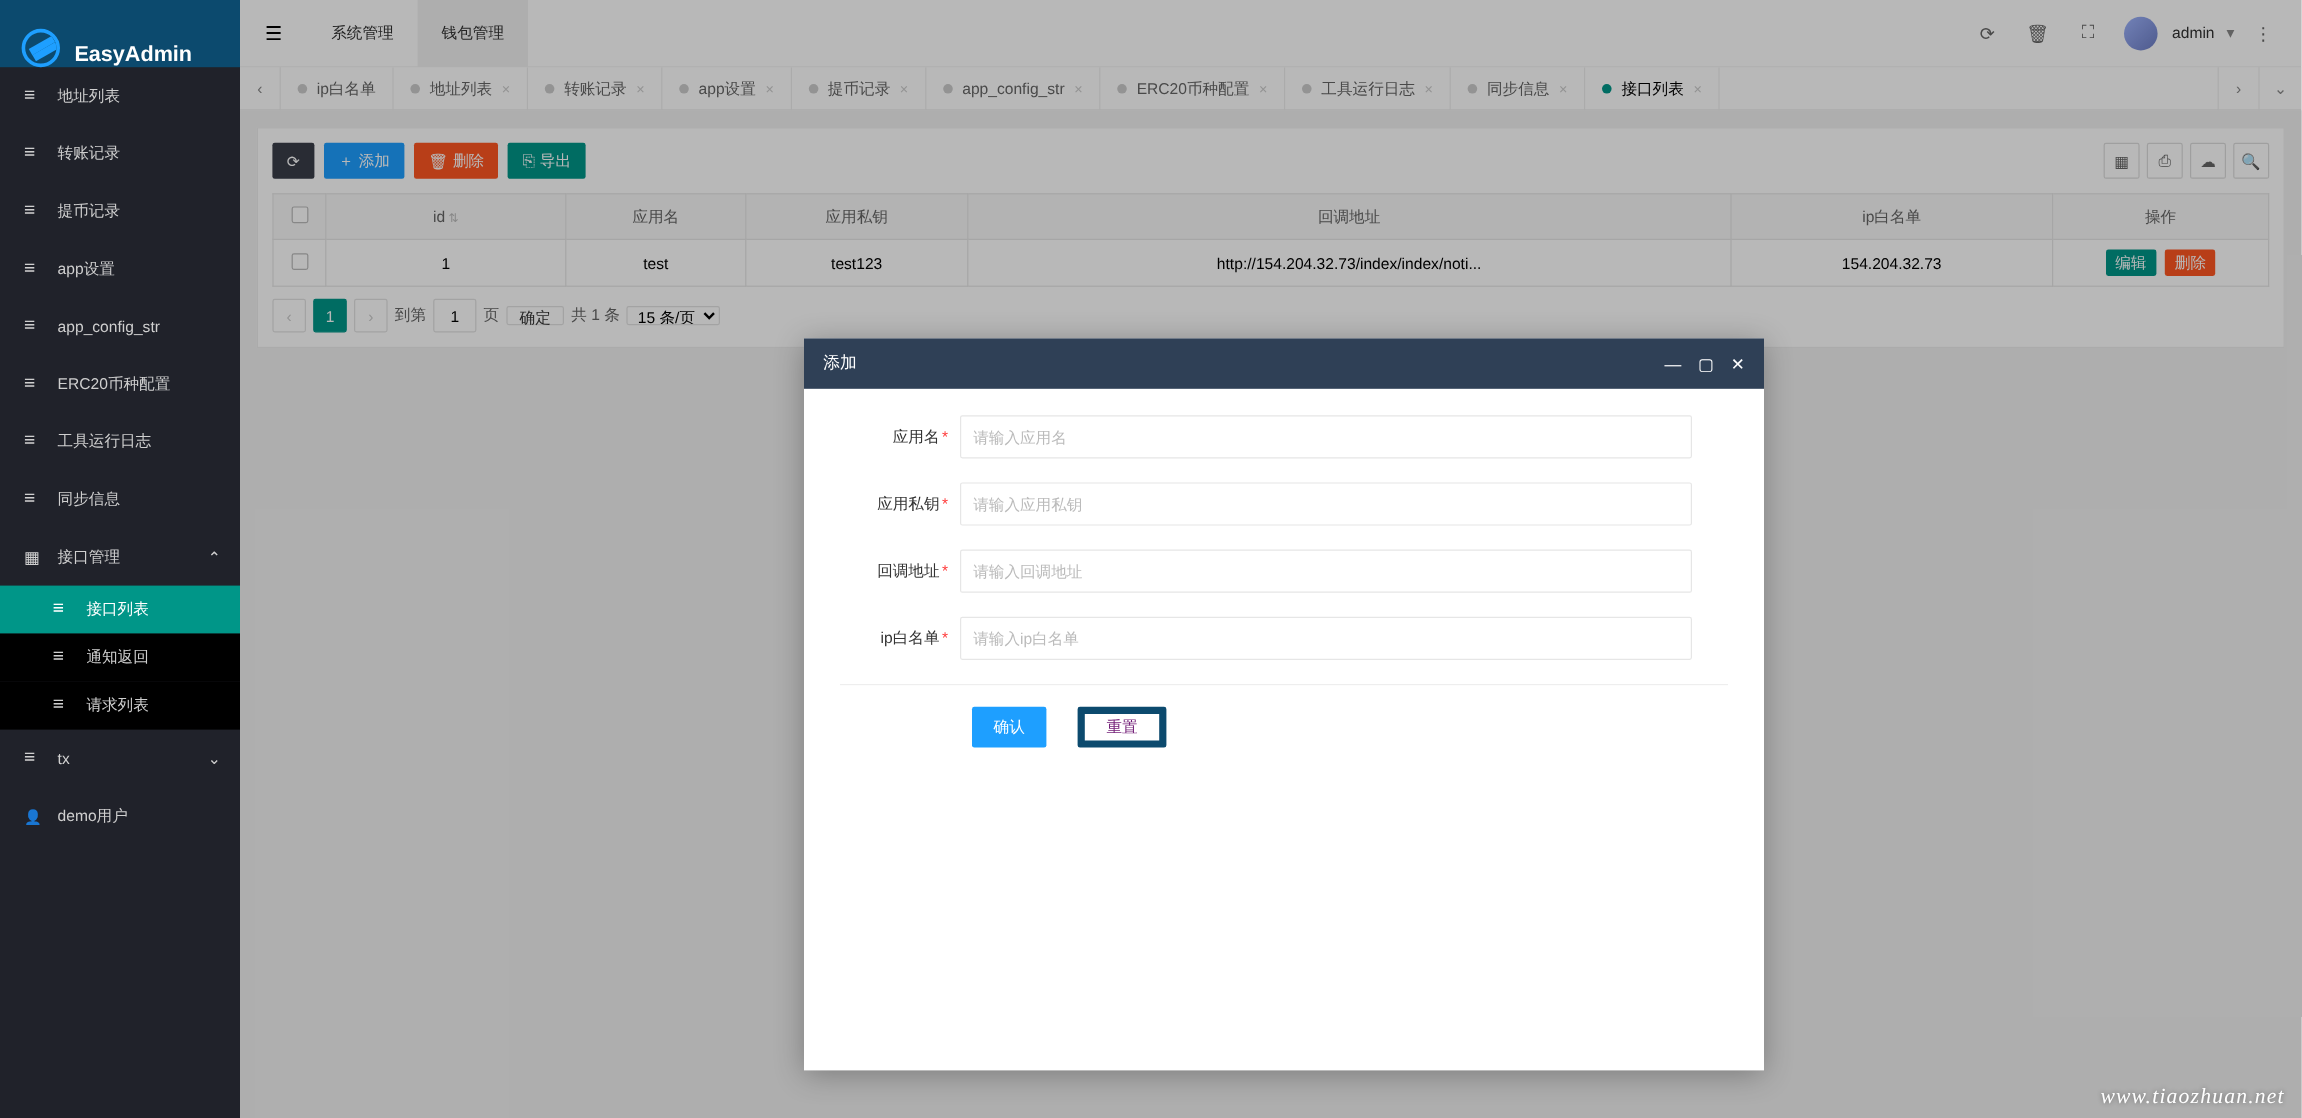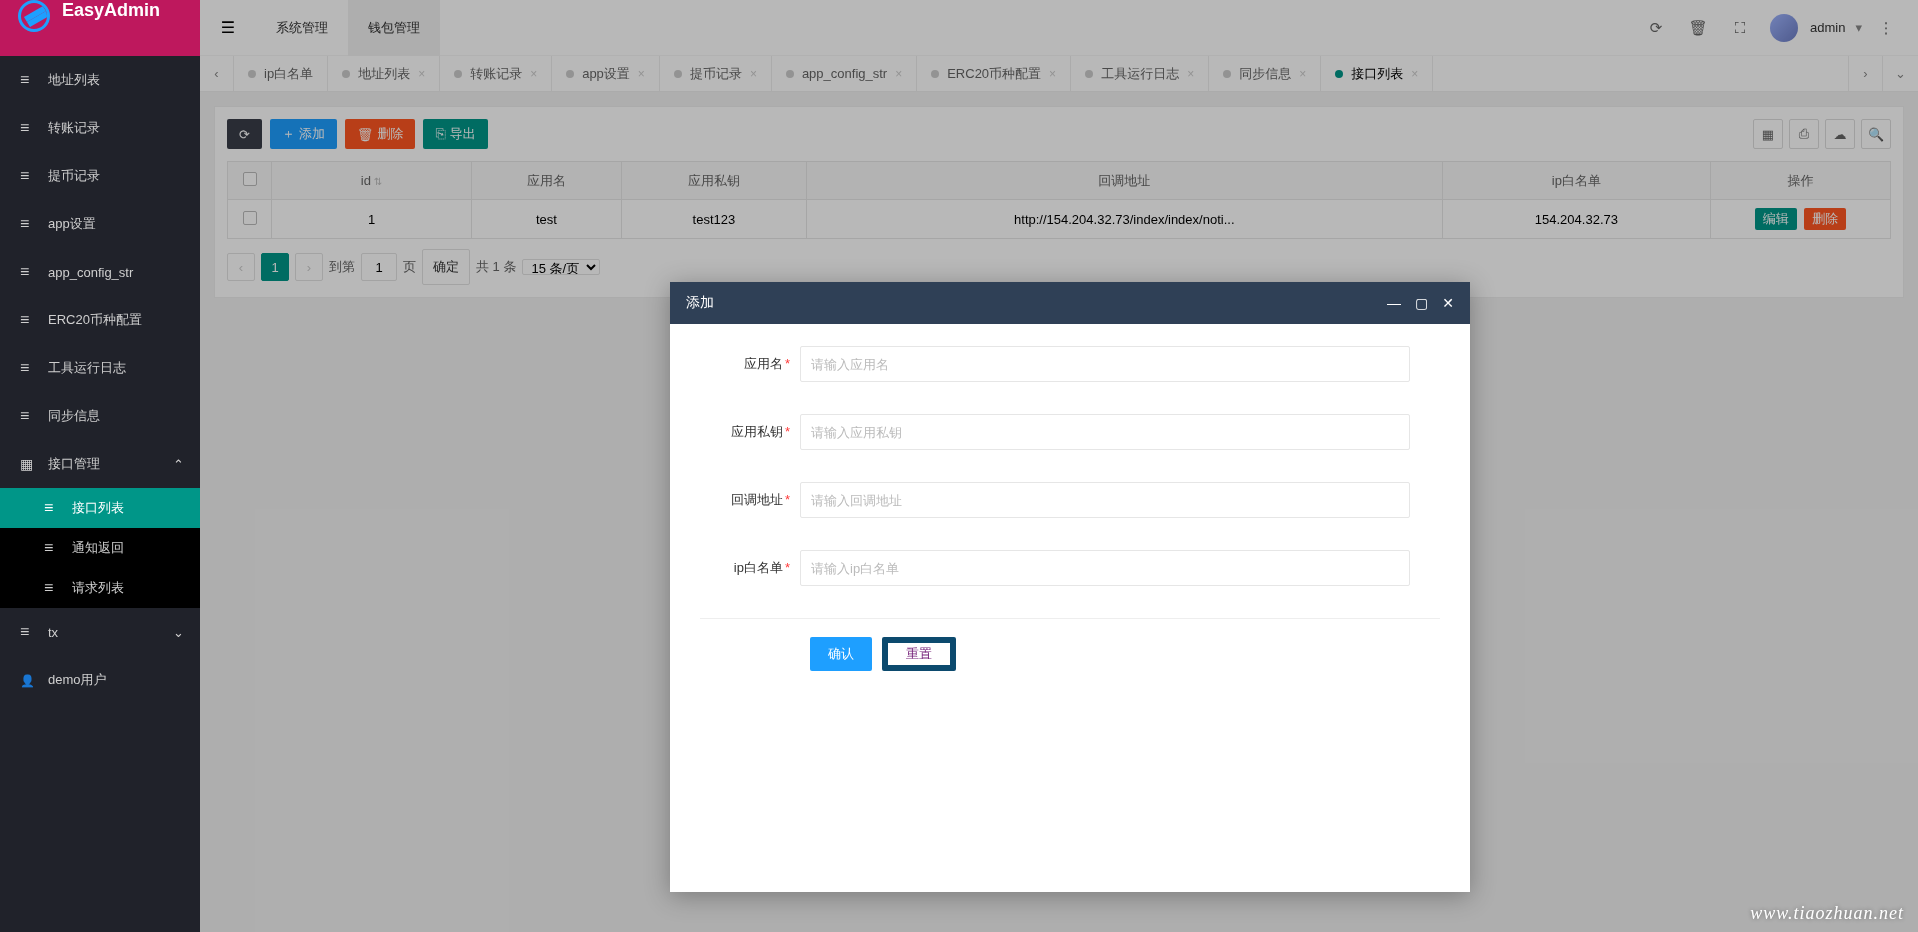--- a/index.html
+++ b/index.html
@@ -1,19 +1,19 @@
 <!DOCTYPE html>
 <html><head>
 <meta charset="utf-8">
 <style>
 *{box-sizing:border-box;margin:0;padding:0;font-family:"Microsoft YaHei",Arial,sans-serif;font-size:13px}
 body{background:#f2f2f2;overflow:hidden}
 .app{display:flex;height:932px;width:1918px;position:relative}
 .sidebar{width:200px;background:#20222a;color:#b3b3b3;display:flex;flex-direction:column;flex-shrink:0}
-.logo{height:56px;display:flex;align-items:flex-start;padding:0 18px;background:#be185d}
+.logo{height:56px;display:flex;align-items:flex-end;padding:0 18px;background:#0c4a6e}
 .logo-icon{width:32px;height:32px;border-radius:50%;border:3px solid #1e9fff;display:flex;align-items:center;justify-content:center;margin-right:12px;position:relative;overflow:hidden}
 .logo-icon::before{content:"";position:absolute;width:22px;height:6px;background:#1e9fff;transform:rotate(-30deg);top:8px;left:3px}
 .logo-icon::after{content:"";position:absolute;width:22px;height:6px;background:#1e9fff;transform:rotate(-30deg);bottom:7px;left:6px}
 .logo-text{color:#fff;font-size:18px;font-weight:600}
 .nav{list-style:none}
 .nav-item{height:48px;display:flex;align-items:center;padding:0 20px;cursor:pointer;color:#cfcfcf;position:relative}
 .nav-item.sub{padding-left:44px;height:40px;background:#000}
 .nav-item.active{background:#009688;color:#fff}
 .nav-icon{margin-right:12px;font-size:14px;width:16px;display:inline-block}
 .nav-icon.list::before{content:"≡";font-size:16px}
@@ -52,34 +52,34 @@
 .table{width:100%;border-collapse:collapse;border:1px solid #e6e6e6}
 .table th,.table td{border:1px solid #e6e6e6;padding:8px;text-align:center;font-size:13px;background:#fff}
 .table th{background:#f8f8f8;color:#666;font-weight:normal;height:38px}
 .chk{width:14px;height:14px;border:1px solid #bbb;display:inline-block;background:#fff;border-radius:2px}
 .sort::after{content:" ⇅";color:#bbb;font-size:10px}
 .mini-btn{padding:2px 8px;font-size:12px;border:none;color:#fff;border-radius:2px;cursor:pointer;margin:0 2px}
 .pager{display:flex;align-items:center;gap:6px;margin-top:10px;color:#666;font-size:12px}
 .pg-btn{width:28px;height:28px;border:1px solid #e2e2e2;display:flex;align-items:center;justify-content:center;cursor:pointer;border-radius:2px;color:#ccc;background:#fff}
 .pg-btn.on{background:#009688;color:#fff;border-color:#009688}
 .pg-input{width:36px;height:28px;border:1px solid #e2e2e2;text-align:center;border-radius:2px}
-.pg-goto{height:36px;padding:0 10px;border:1px solid #e2e2e2;background:#fff;cursor:pointer;color:#333;border-radius:2px}
+.pg-goto{height:16px;padding:0 10px;border:1px solid #e2e2e2;background:#fff;cursor:pointer;color:#333;border-radius:2px}
 .pg-sel{height:16px;border:1px solid #e2e2e2;padding:0 4px;border-radius:2px;background:#fff}
 .overlay{position:absolute;inset:0;background:rgba(0,0,0,0.28);z-index:90}
 .modal{position:absolute;left:670px;top:282px;width:800px;height:610px;background:#fff;z-index:100;box-shadow:0 4px 24px rgba(0,0,0,0.3);display:flex;flex-direction:column}
 .modal-head{height:42px;background:#2f4056;color:#fff;display:flex;align-items:center;padding:0 16px}
 .modal-title{flex:1;font-size:14px}
 .modal-ctrl{cursor:pointer;margin-left:14px;font-size:14px}
 .modal-body{padding:22px 30px 0;flex:1}
-.form-row{display:flex;align-items:center;margin-bottom:32px}
+.form-row{display:flex;align-items:center;margin-bottom:20px}
 .form-label{width:100px;text-align:right;color:#333;padding-right:10px}
 .req{color:#ff3a3a;margin-left:2px}
 .form-input{flex:0 0 610px;height:36px;border:1px solid #e6e6e6;padding:16px 10px;border-radius:2px;font-size:13px;color:#333}
 .form-input::placeholder{color:#bbb}
-.form-actions{border-top:1px solid #eee;padding-top:18px;margin-top:20px;display:flex;gap:10px;padding-left:110px}
+.form-actions{border-top:1px solid #eee;padding-top:18px;margin-top:20px;display:flex;gap:26px;padding-left:110px}
 .mbtn{height:34px;padding:0 18px;border:none;cursor:pointer;border-radius:2px;font-size:13px}
 .mbtn-primary{background:#1e9fff;color:#fff}
 .mbtn-default{background:#fff;border:6px solid #0c4a6e;color:#701a75}
 .watermark{position:absolute;bottom:8px;right:14px;color:#fff;font-size:18px;font-style:italic;font-family:Georgia,serif;text-shadow:0 0 4px rgba(0,0,0,0.4);letter-spacing:1px;z-index:200}
 </style>
 </head>
 <body>
 
 <div class="app">
   <aside class="sidebar">

